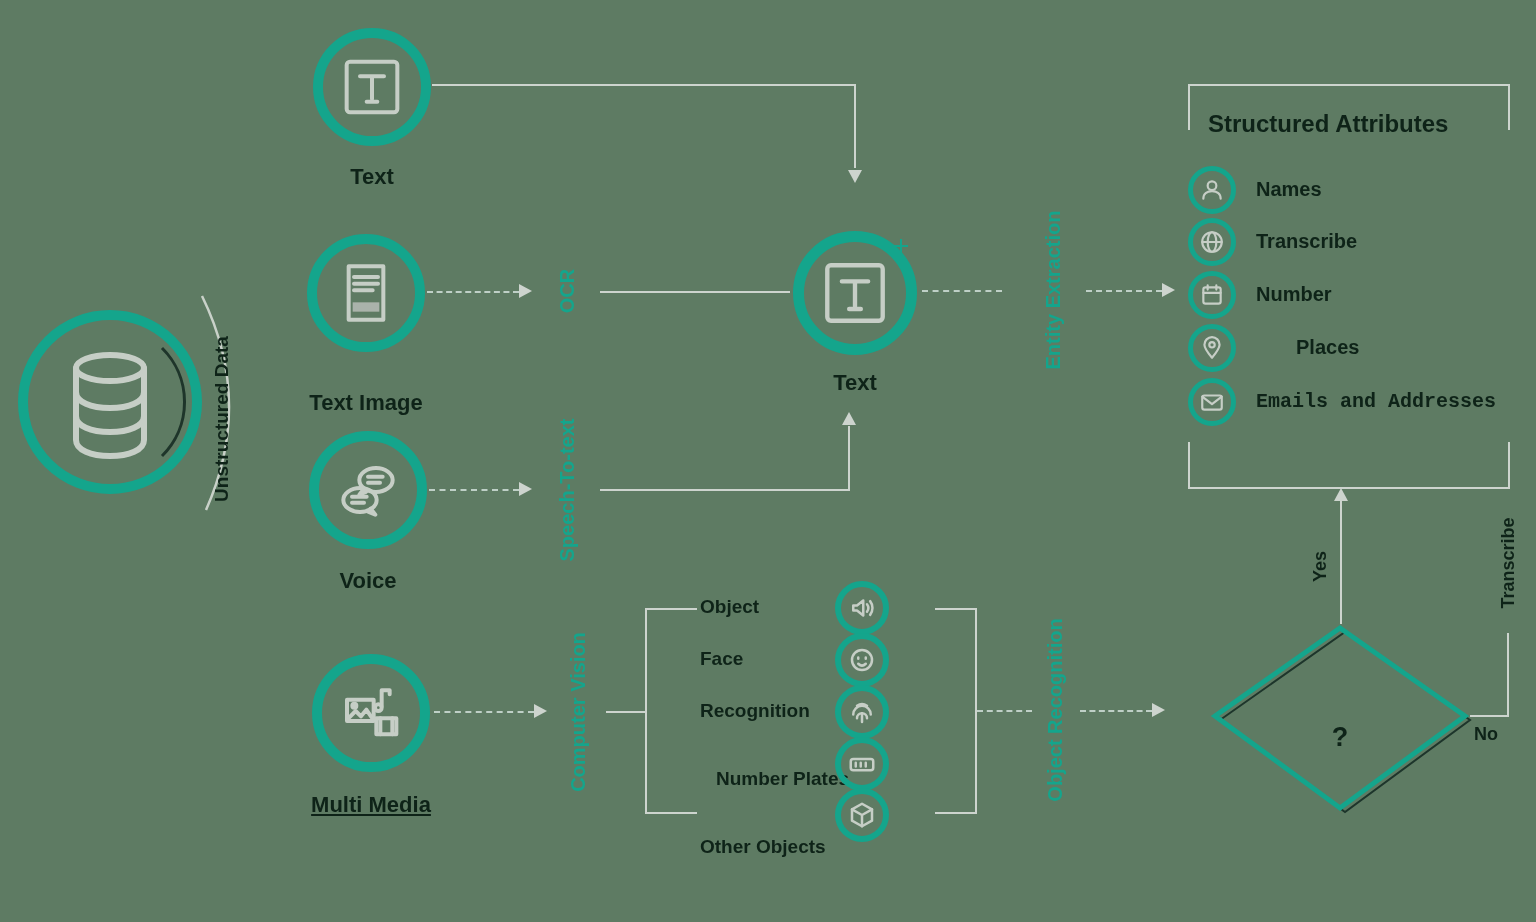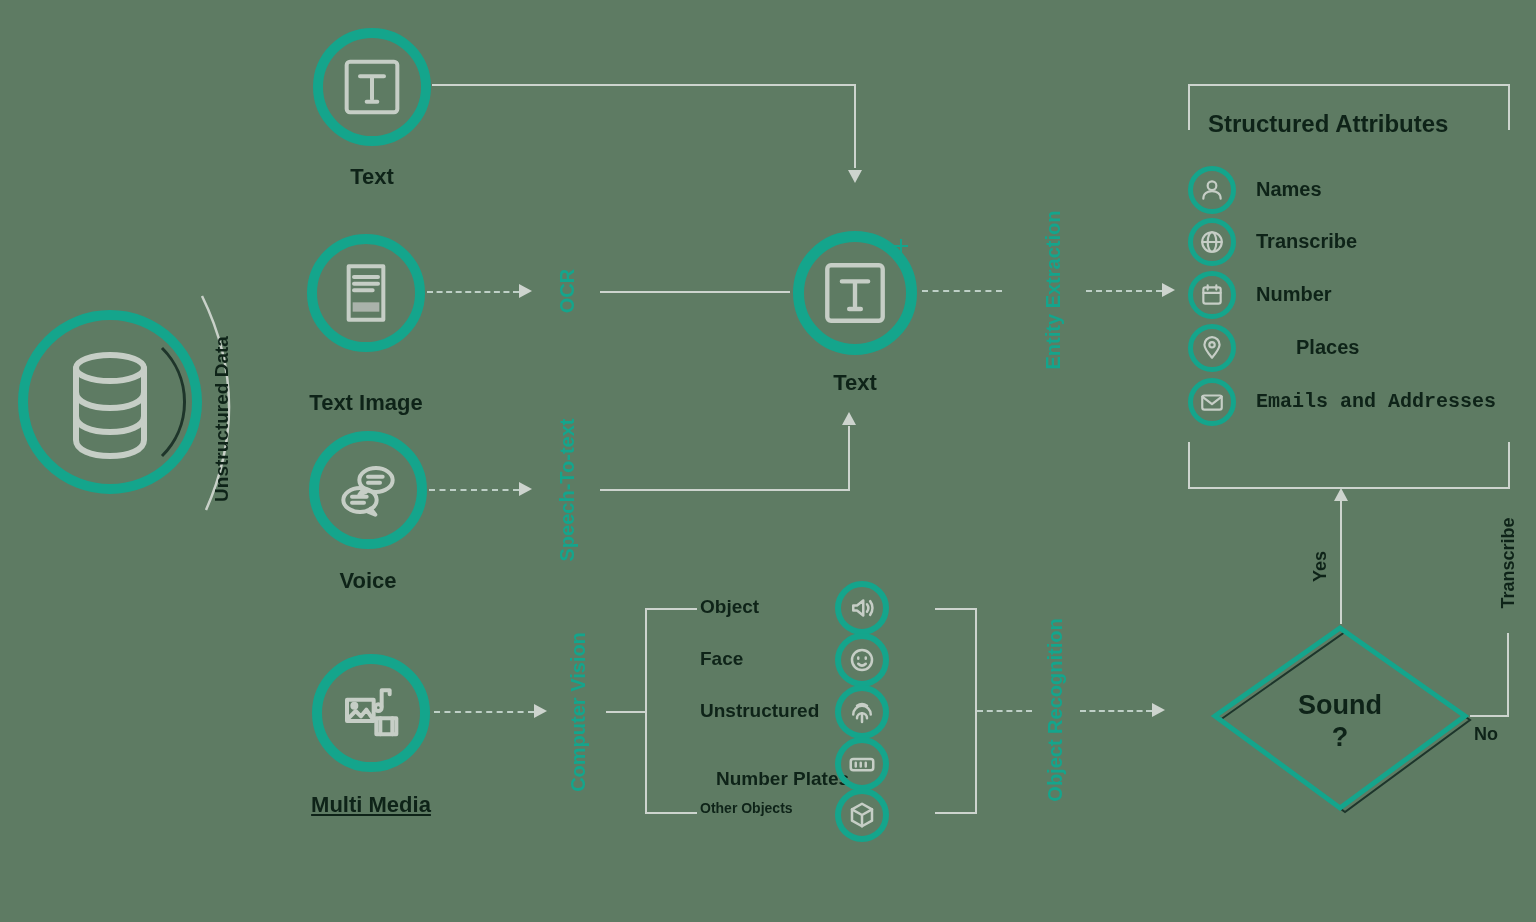--- a/index.html
+++ b/index.html
@@ -186,23 +186,23 @@
       </g>
   </svg>
   <div class="item-lbl" style="left:1256px;top:390px;font-family:Liberation Mono, monospace;">Emails and Addresses</div>
 
   <div class="vline" style="left:645px;top:608px;height:206px;"></div>
   <div class="hline" style="left:645px;top:608px;width:52px;"></div>
   <div class="hline" style="left:645px;top:812px;width:52px;"></div>
 
   <div class="item-lbl" style="left:700px;top:596px;font-size:19px;">Object</div>
   <div class="item-lbl" style="left:700px;top:648px;font-size:19px;">Face</div>
-  <div class="item-lbl" style="left:700px;top:700px;font-size:19px;">Unstructured</div>
+  <div class="item-lbl" style="left:700px;top:700px;font-size:19px;">Recognition</div>
   <div class="item-lbl" style="left:700px;top:768px;font-size:19px;margin-left:16px;">Number Plates</div>
-  <div class="item-lbl" style="left:700px;top:800px;font-size:14px;text-align:center;">Other Objects</div>
+  <div class="item-lbl" style="left:700px;top:836px;font-size:19px;text-align:center;">Other Objects</div>
 
   <div class="ring ring-sm" style="left:835px;top:581px;width:54px;height:54px;"></div>
   <svg style="left:847px;top:593px;" width="30" height="30" viewBox="0 0 24 24">
     <g class="glyph">
         <path d="M5 10 v4 h3 l5 4 V6 l-5 4 z"></path>
         <path d="M16 9 a5 5 0 0 1 0 6"></path>
         <path d="M18.5 6.5 a9 9 0 0 1 0 11"></path>
       </g>
   </svg>
   <div class="ring ring-sm" style="left:835px;top:633px;width:54px;height:54px;"></div>
@@ -243,21 +243,20 @@
 
   <div class="hdash" style="left:977px;top:710px;width:55px;"></div>
   <div class="hdash" style="left:1080px;top:710px;width:72px;"></div>
   <div class="arr-r" style="left:1152px;top:703px;"></div>
   <div class="vlbl" style="left:945px;top:698px;width:220px;">Object Recognition</div>
 
   <svg style="left:1205px;top:618px;" width="270" height="200" viewBox="0 0 270 200">
     <path d="M10 98 L135 10 L260 98 L135 190 Z" stroke="#1d352b" stroke-width="2" fill="none" transform="translate(5,4)"></path>
     <path d="M10 98 L135 10 L260 98 L135 190 Z" stroke="var(--teal)" stroke-width="5" fill="none"></path>
   </svg>
-  <div class="lbl" style="left:1240px;top:690px;width:200px;font-size:27px;">Sound</div>
   <div class="lbl" style="left:1240px;top:722px;width:200px;font-size:27px;">?</div>
 
   <div class="vline" style="left:1340px;top:496px;height:128px;"></div>
   <div class="arr-u" style="left:1334px;top:488px;"></div>
   <div class="lbl lbl-18" style="left:1290px;top:556px;width:60px;transform:rotate(-90deg);">Yes</div>
 
   <div class="hline" style="left:1470px;top:715px;width:38px;"></div>
   <div class="vline" style="left:1507px;top:496px;height:221px;"></div>
   <div class="vlbl vdark" style="left:1438px;top:551px;width:140px;font-size:18px;">Transcribe</div>
   <div class="lbl lbl-18" style="left:1474px;top:724px;width:50px;text-align:left;">No</div>

